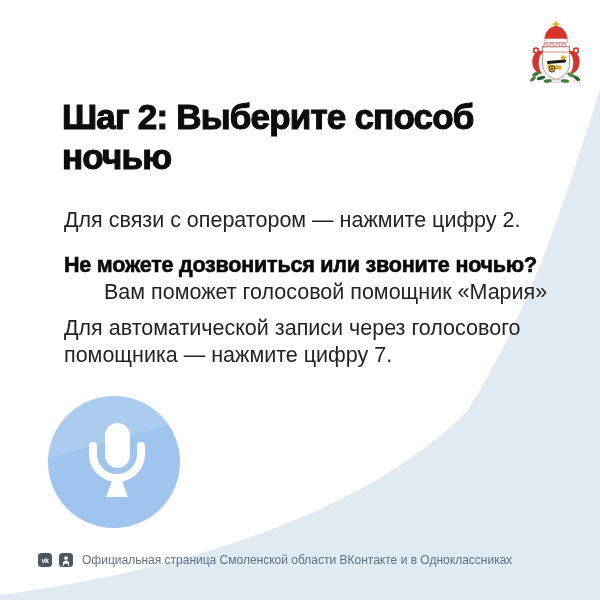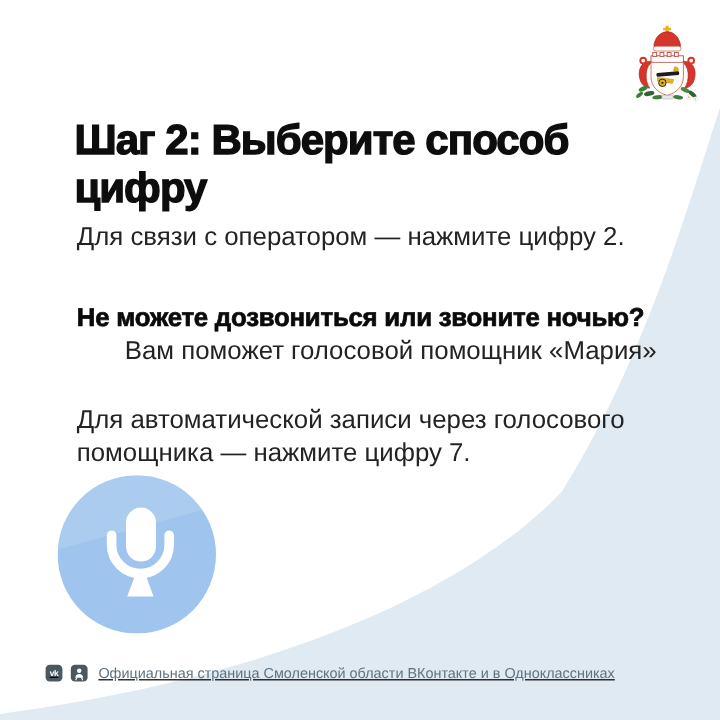--- a/index.html
+++ b/index.html
@@ -10,28 +10,28 @@
   }
   .swoosh{position:absolute;left:0;top:0;width:600px;height:600px;}
   .crest{position:absolute;top:20px;right:13px;width:62px;height:66px;}
   .title{
     position:absolute;left:62px;top:97px;
     font-size:35px;line-height:40px;font-weight:700;
     letter-spacing:-0.8px;color:#0d0d0d;white-space:nowrap;
     -webkit-text-stroke:1.1px #0d0d0d;
   }
   .para{position:absolute;left:64px;color:#232323;font-size:21.5px;line-height:27px;white-space:nowrap;}
-  .p1{top:184px;}
+  .p1{top:207px;}
   .p2-bold{top:252px;font-weight:700;color:#0a0a0a;-webkit-text-stroke:0.6px #0a0a0a;letter-spacing:-0.2px;text-align:center;}
   .p2-text{top:279px;margin-left:40px;}
-  .p3{top:315px;margin-top:22px;}
+  .p3{top:315px;}
   .mic-badge{position:absolute;left:48px;top:396px;width:132px;height:132px;}
   .footer{
     position:absolute;left:38px;top:552px;height:16px;
-    display:flex;align-items:flex-end;gap:7px;text-decoration:underline;
+    display:flex;align-items:center;gap:7px;
   }
   .soc-icon{
     width:14px;height:14px;border-radius:3.5px;background:#4a5961;
     display:flex;align-items:center;justify-content:center;flex:0 0 auto;
   }
   .vk-label{color:#ffffff;font-size:7px;font-weight:700;line-height:1;letter-spacing:-0.3px;}
   .caption{color:#5e7280;font-size:12px;line-height:14px;white-space:nowrap;padding-left:2px;}
 </style>
 </head>
 <body>
@@ -90,21 +90,21 @@
       <circle cx="49" cy="60" r="2" fill="#ffffff" stroke="#cfd8cf" stroke-width="0.4"></circle>
       <circle cx="54.5" cy="61.5" r="1.8" fill="#ffffff" stroke="#cfd8cf" stroke-width="0.4"></circle>
       <circle cx="49" cy="60" r="0.7" fill="#e8b225"></circle>
       <circle cx="54.5" cy="61.5" r="0.6" fill="#e8b225"></circle>
       <rect x="26.5" y="58.5" width="9.5" height="3" rx="1.2" fill="#e9e9e9" stroke="#9aa0a6" stroke-width="0.4"></rect>
     </g>
   </svg>
 
   <div class="title">
     <div>Шаг 2: Выберите способ</div>
-    <div>цифру</div>
+    <div>ночью</div>
   </div>
 
   <div class="para p1">Для связи с оператором — нажмите цифру 2.</div>
   <div class="para p2-bold">Не можете дозвониться или звоните ночью?</div>
   <div class="para p2-text">Вам поможет голосовой помощник «Мария»</div>
   <div class="para p3">
     <div>Для автоматической записи через голосового</div>
     <div>помощника — нажмите цифру 7.</div>
   </div>
 

